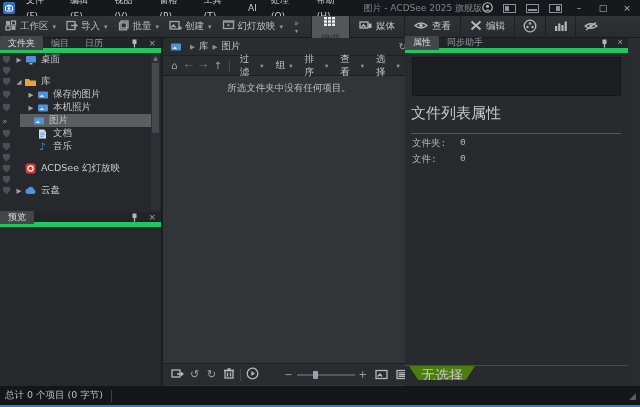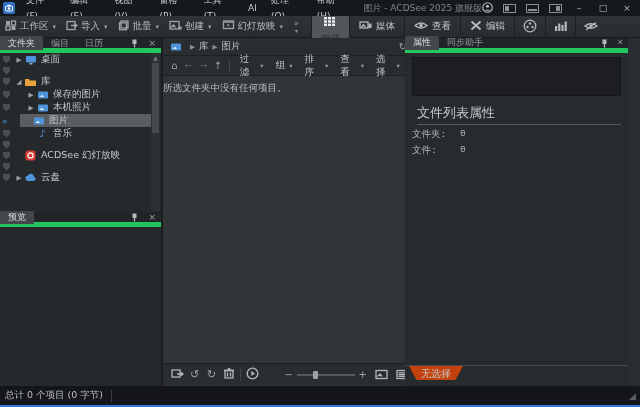--- a/index.html
+++ b/index.html
@@ -76,39 +76,39 @@
   .refresh { margin-left:auto; color:#9da1a5; font-size:10px; padding-right:4px; }
   .filterbar { height:20px; background:#2a2d30; border-bottom:1px solid #1d1f22;
     display:flex; align-items:center; font-size:9.5px; color:#c3c6c8; padding:0 4px; }
   .navico { width:16px; text-align:center; color:#9da1a5; font-size:10px; }
   .navico.dim { color:#5c6064; }
   .fsep { width:1px; height:12px; background:#44474a; margin:0 4px; }
   .fmenu { display:flex; align-items:center; gap:3px; padding:0 6px; }
   .fmenu .caret { font-size:6.5px; }
   .filter-ovf { margin-left:auto; color:#95999d; font-size:6.5px; padding-right:2px; }
   .filearea { height:287px; position:relative; }
-  .empty-msg { padding-top:6px; font-size:9.5px; color:#bcbfc1; }
+  .empty-msg { text-align:center; padding-top:6px; font-size:9.5px; color:#bcbfc1; }
   .bottombar { height:22px; background:#2a2d30; border-top:1px solid #1d1f22;
     display:flex; align-items:center; padding:0 6px; color:#9da1a5; }
   .bico { font-size:11px; width:17px; text-align:center; }
   .bsep { width:1px; height:12px; background:#44474a; margin:0 3px; }
   .zoomctl { margin-left:auto; display:flex; align-items:center; gap:4px; }
   .zglyph { font-size:10px; color:#9da1a5; }
   .ztrack { width:58px; height:2px; background:#55585c; position:relative; }
   .zthumb { position:absolute; left:16px; top:-3px; width:5px; height:8px; background:#9da1a5; border-radius:1px; }
   .viewico { margin-left:4px; }
   
   .propbox { margin:4px 7px 0 7px; height:39px; background:#1c1e21; border:1px solid #141619; }
-  .sect { margin:8px 7px 0 12px; font-size:13px; color:#c6c9cb; border-bottom:1px solid #55585c; padding-bottom:2px; }
+  .sect { margin:8px 7px 0 6px; font-size:15px; color:#c6c9cb; border-bottom:1px solid #55585c; padding-bottom:10px; }
   .prow { display:flex; font-size:9.5px; color:#b3b6b9; margin:3px 7px 0 7px; }
   .prow .plabel { width:48px; }
   .rp-flex { flex:1; }
   .rightcol { display:flex; flex-direction:column; }
   .bottom-tabrow { border-top:1px solid #46494d; height:15px; display:flex; }
-  .bottom-tab { font-size:10px; color:#c6c9cb; background:#c2410c; padding:1px 12px 2px 12px;
+  .bottom-tab { font-size:14px; color:#c6c9cb; background:#4d7c0f; padding:1px 12px 2px 12px;
     clip-path:polygon(0 0,100% 0,86% 100%,14% 100%); margin-left:4px; }
   .rp-strip { height:6px; }
   
   .statusbar { position:absolute; left:0; top:386px; width:640px; height:19px;
     background:#141619; display:flex; align-items:center; font-size:9.5px; color:#bcbfc1; padding:0 5px; }
   .st-sep { width:1px; height:12px; background:#3c3f43; margin-left:8px; }
   .grip { margin-left:auto; color:#5c6064; font-size:9px; letter-spacing:-1px; }
   svg .st { stroke:#b5b8bb; stroke-width:1.3; fill:none; }
   svg .fl { fill:#b5b8bb; }
 </style>
@@ -352,20 +352,33 @@
             <span class="exp"></span>
           <span class="ticon">
               <svg width="12" height="10" viewBox="0 0 12 10">
                 <rect x="1" y="1.5" width="10" height="7" rx="1" style="fill:#4f93d8"></rect>
                 <path d="M2.5 7 L5 4.5 L7 7 Z" style="fill:#dce8f2"></path>
               </svg>
             </span>
           <span class="tlabel">图片</span>
         </div>
 
+        <div class="trow">
+          <span class="marker"></span>
+          <span class="ind1"></span>
+            <span class="exp"></span>
+          <span class="ticon">
+              <svg width="9" height="10" viewBox="0 0 9 10">
+                <path d="M1 0.5 h5 l2 2 v7 h-7 Z" style="fill:#d8dde2"></path>
+                <path d="M6 0.5 l2 2 h-2 Z" style="fill:#9aa4ad"></path>
+                <path d="M2.3 4 h4.4 M2.3 5.7 h4.4 M2.3 7.4 h3" style="stroke:#4f93d8;stroke-width:0.8"></path>
+              </svg>
+            </span>
+          <span class="tlabel">文档</span>
+        </div>
 
         <div class="trow">
           <span class="marker"></span>
           <span class="ind1"></span>
             <span class="exp"></span>
           <span class="ticon" style="color:#4f93d8;font-size:10px;">♪</span>
           <span class="tlabel">音乐</span>
         </div>
         <div class="gap">
             <span class="marker"></span>

